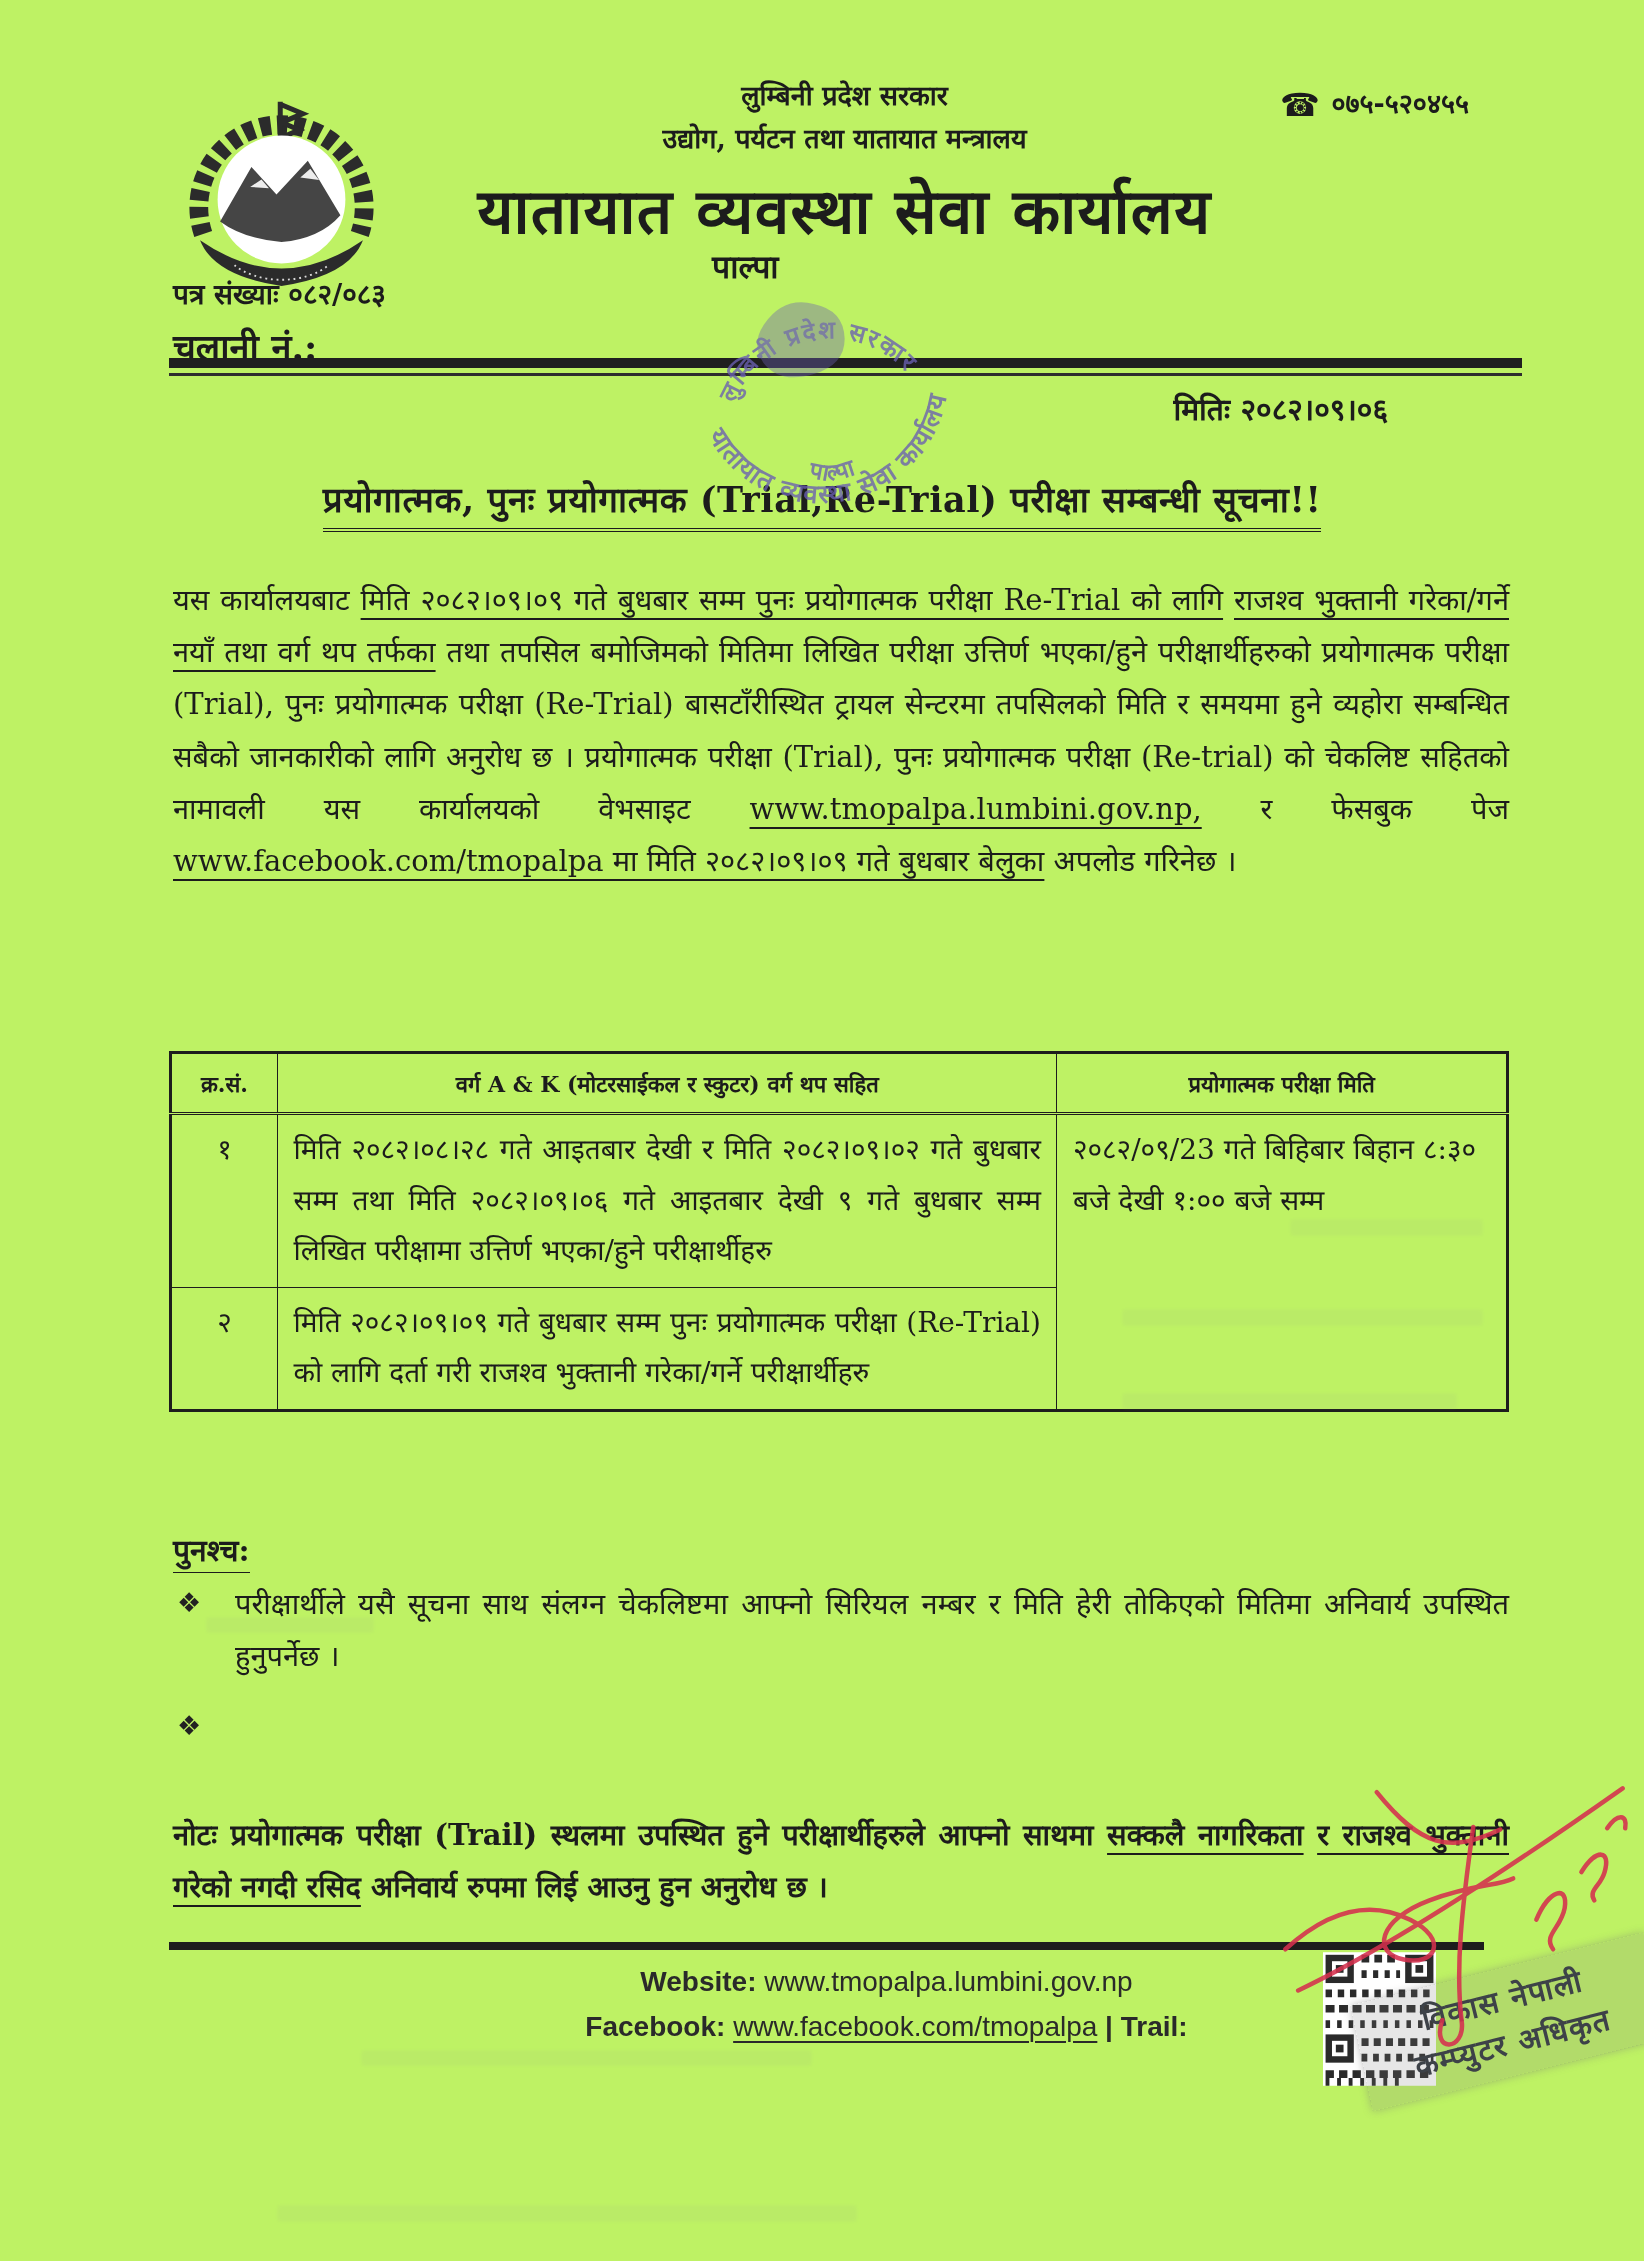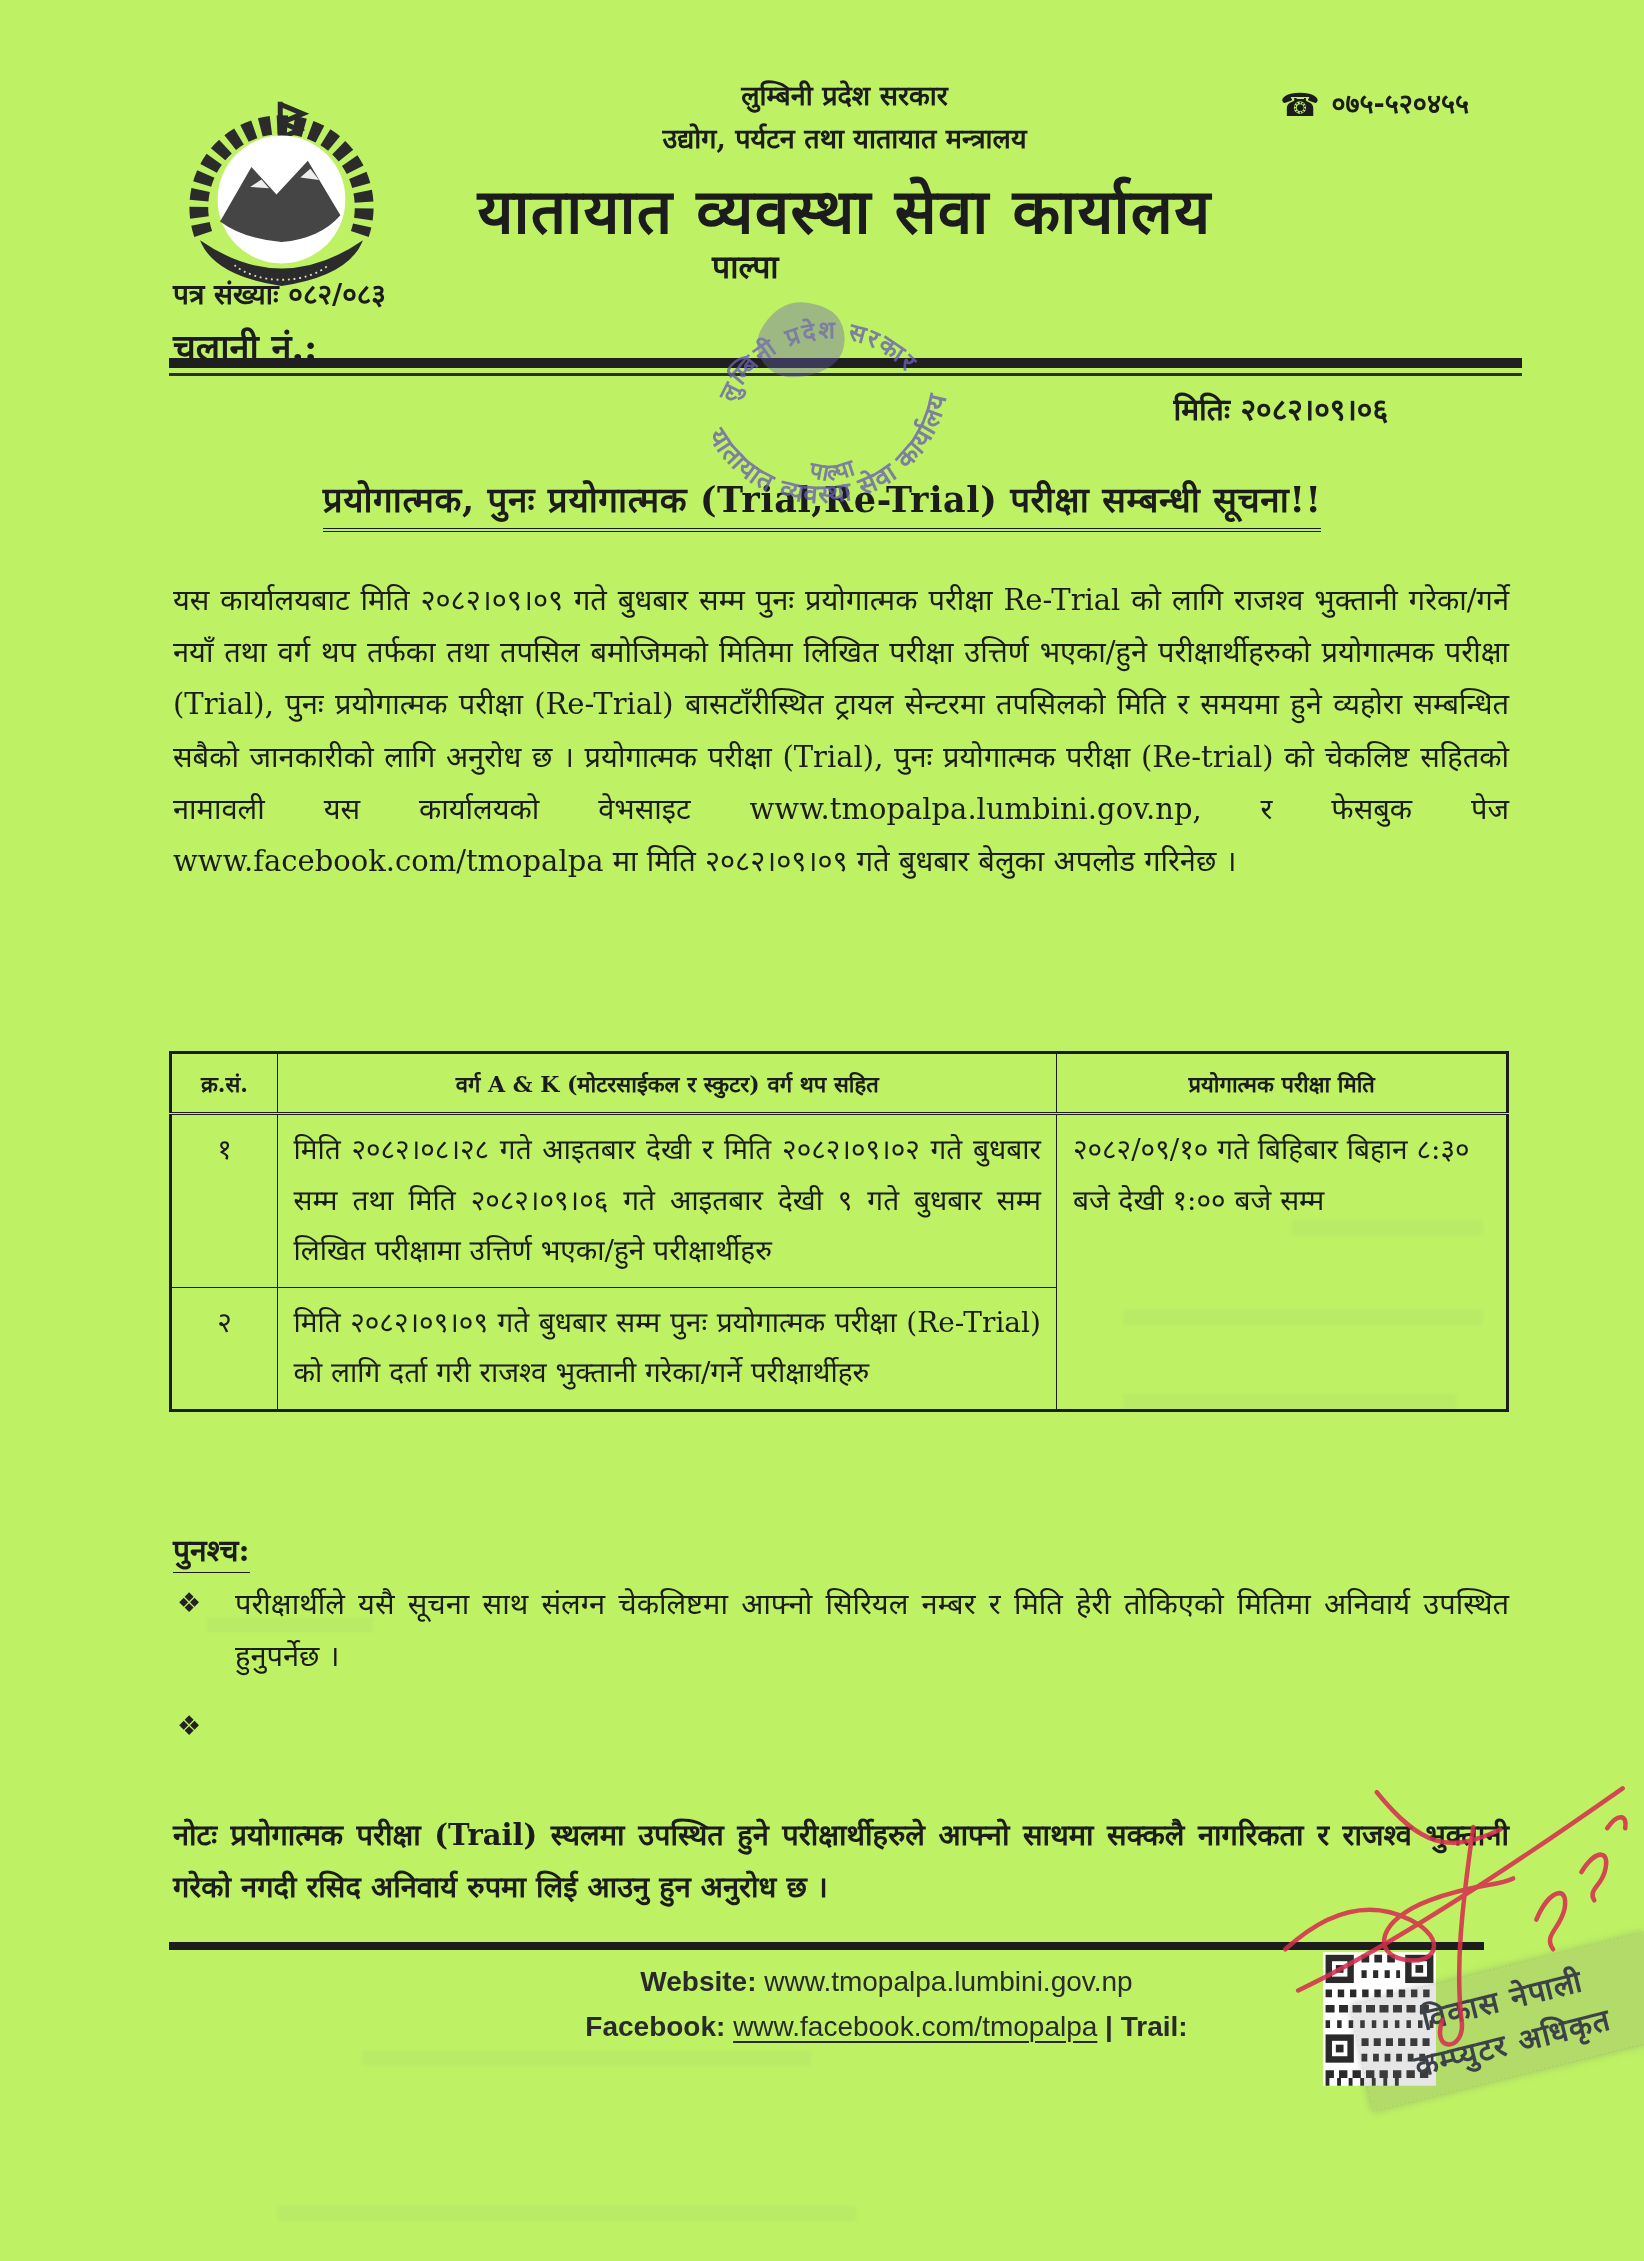--- a/index.html
+++ b/index.html
@@ -19,21 +19,21 @@
   .rule1{left:169px;top:358px;width:1353px;height:9.7px;background:#1f1f1f;}
   .rule1b{left:169px;top:373px;width:1353px;height:2.6px;background:#2e2e2e;}
   .date-line{right:268px;top:388px;font-size:30px;font-weight:700;white-space:nowrap;}
   
   .title-wrap{left:0;top:475px;width:1644px;text-align:center;}
   .title-wrap .t{display:inline-block;font-size:35px;font-weight:700;
                  border-bottom:4.5px double #1c1c1c;padding-bottom:6.4px;letter-spacing:0.6px;}
   
   .para{left:173px;top:574px;width:1336px;font-size:29px;line-height:1.8;
         text-align:justify;margin:0;}
-  .ul{text-decoration-thickness:1.9px;text-underline-offset:8.4px;}
+  .ul{text-decoration:underline;text-decoration-thickness:1.9px;text-underline-offset:8.4px;}
   .tapasil{left:0;top:994px;width:1644px;text-align:center;}
   .tapasil .t{display:inline-block;font-size:30px;font-weight:700;
               border-bottom:1.9px solid #1c1c1c;padding-bottom:2.6px;}
   
   .tbl-wrap{left:169px;top:1051px;width:1340px;}
   table.sched{width:100%;border-collapse:collapse;border:3.2px solid #1d1d1d;}
   table.sched th,table.sched td{border:1.9px solid #1d1d1d;vertical-align:top;}
   table.sched th{font-size:22px;font-weight:700;text-align:center;padding:14px 9px;
                  border-bottom:3.9px double #1d1d1d;}
   table.sched td{font-size:28px;line-height:1.8;padding:10.3px 15.5px;}
@@ -144,21 +144,21 @@
         <tr>
           <th>क्र.सं.</th>
           <th>वर्ग A &amp; K (मोटरसाईकल र स्कुटर) वर्ग थप सहित</th>
           <th>प्रयोगात्मक परीक्षा मिति</th>
         </tr>
       </thead>
       <tbody>
         <tr>
           <td class="sn">१</td>
           <td class="desc">मिति २०८२।०८।२८ गते आइतबार देखी र मिति २०८२।०९।०२ गते बुधबार सम्म तथा मिति २०८२।०९।०६ गते आइतबार देखी ९ गते बुधबार सम्म लिखित परीक्षामा उत्तिर्ण भएका/हुने परीक्षार्थीहरु</td>
-          <td rowspan="2">२०८२/०९/१० गते बिहिबार बिहान ८:३० बजे देखी १:०० बजे सम्म</td>
+          <td rowspan="2">२०८२/०९/23 गते बिहिबार बिहान ८:३० बजे देखी १:०० बजे सम्म</td>
         </tr>
         <tr>
           <td class="sn">२</td>
           <td class="desc">मिति २०८२।०९।०९ गते बुधबार सम्म पुनः प्रयोगात्मक परीक्षा (Re-Trial) को लागि दर्ता गरी राजश्व भुक्तानी गरेका/गर्ने परीक्षार्थीहरु</td>
         </tr>
       </tbody>
     </table>
   </div>
 
   <div class="abs punashcha">

